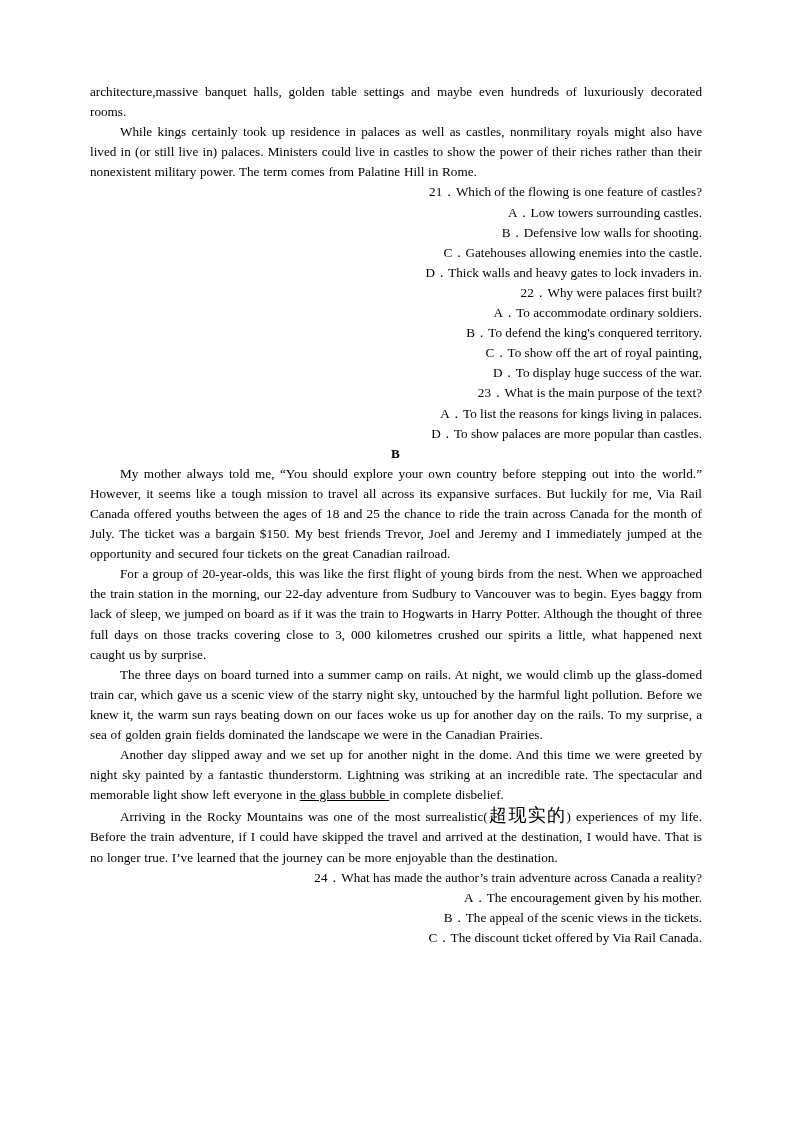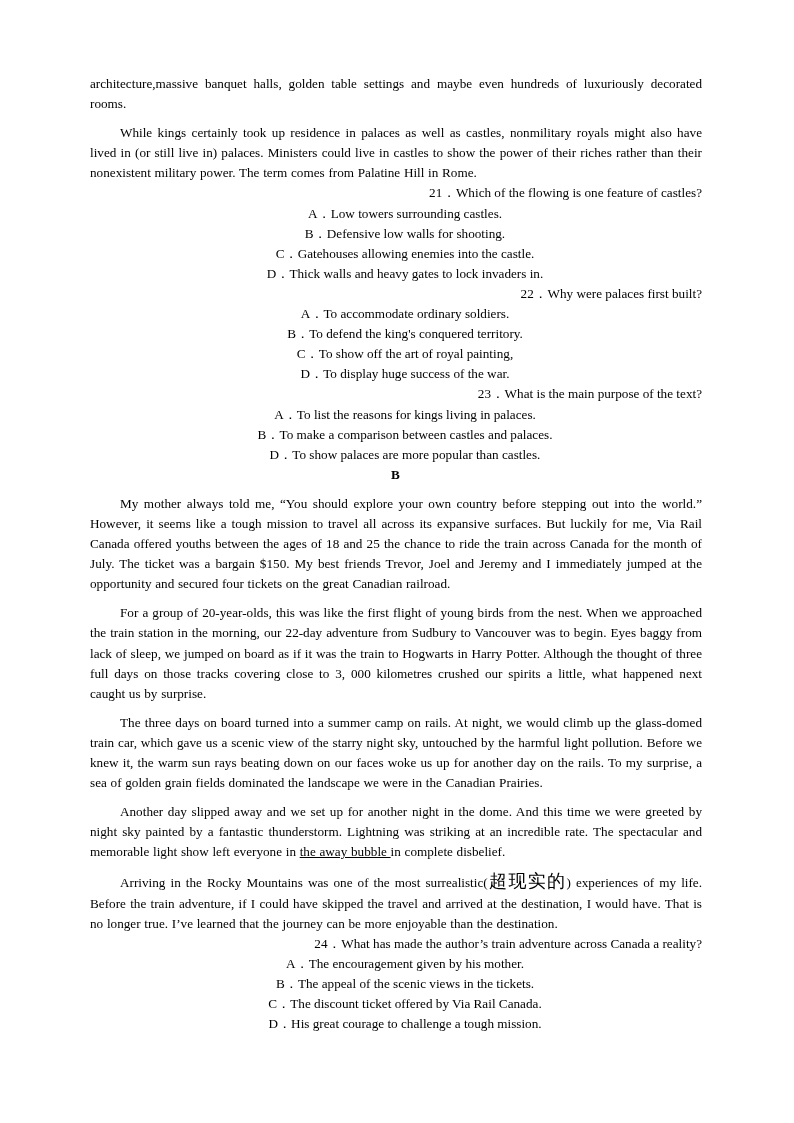--- a/index.html
+++ b/index.html
@@ -11,35 +11,34 @@
     width: 794px;
     height: 1123px;
     position: relative;
     font-family: "Liberation Serif", "DejaVu Serif", serif;
     color: #000000;
     overflow: hidden;
   }
   .page {
     position: absolute;
     left: 90px;
-    top: 74px;
+    top: 82px;
     width: 612px;
   }
   
   .para {
     font-size: 13.2px;
     line-height: 20.1px;
     text-align: justify;
     text-justify: inter-word;
     margin: 0;
     word-spacing: 0.4px;
   }
   .para.indent {
     text-indent: 30px;
-    margin-top: 9px;
   }
   .para.noindent {
     text-indent: 0;
   }
   
   .question {
     font-size: 13.2px;
     line-height: 20.1px;
     margin: 0;
     text-align: right;
@@ -47,21 +46,21 @@
   }
   .qnum {
     display: inline-block;
     letter-spacing: 0.2px;
   }
   .option {
     font-size: 13.2px;
     line-height: 20.1px;
     margin: 0;
     padding-left: 18px;
-    text-align: center;
+    text-align: right;
     white-space: nowrap;
   }
   .olabel {
     display: inline-block;
   }
   .otext {
     display: inline;
   }
   
   .section-head {
@@ -121,51 +120,45 @@
     <span class="olabel">D．</span><span class="otext">To display huge success of the war.</span>
   </p>
 
   <p class="question">
     <span class="qnum">23．</span><span>What is the main purpose of the text?</span>
   </p>
   <p class="option">
     <span class="olabel">A．</span><span class="otext">To list the reasons for kings living in palaces.</span>
   </p>
   <p class="option">
-    <span class="olabel">B．</span><span class="otext">To make a comparison between castles and palaces.</span>
-  </p>
-  <p class="option">
     <span class="olabel">D．</span><span class="otext">To show palaces are more popular than castles.</span>
   </p>
 
   <p class="section-head">B</p>
 
   <p class="para indent">My mother always told me, “You should explore your own country before stepping out into the world.” However, it seems like a tough mission to travel all across its expansive surfaces. But luckily for me, Via Rail Canada offered youths between the ages of 18 and 25 the chance to ride the train across Canada for the month of July. The ticket was a bargain $150. My best friends Trevor, Joel and Jeremy and I immediately jumped at the opportunity and secured four tickets on the great Canadian railroad.</p>
 
   <p class="para indent">For a group of 20-year-olds, this was like the first flight of young birds from the nest. When we approached the train station in the morning, our 22-day adventure from Sudbury to Vancouver was to begin. Eyes baggy from lack of sleep, we jumped on board as if it was the train to Hogwarts in Harry Potter. Although the thought of three full days on those tracks covering close to 3, 000 kilometres crushed our spirits a little, what happened next caught us by surprise.</p>
 
   <p class="para indent">The three days on board turned into a summer camp on rails. At night, we would climb up the glass-domed train car, which gave us a scenic view of the starry night sky, untouched by the harmful light pollution. Before we knew it, the warm sun rays beating down on our faces woke us up for another day on the rails. To my surprise, a sea of golden grain fields dominated the landscape we were in the Canadian Prairies.</p>
 
   <p class="para indent">
-    <span>Another day slipped away and we set up for another night in the dome. And this time we were greeted by night sky painted by a fantastic thunderstorm. Lightning was striking at an incredible rate. The spectacular and memorable light show left everyone in </span><span class="underlined">the away bubble </span><span>in complete disbelief.</span>
+    <span>Another day slipped away and we set up for another night in the dome. And this time we were greeted by night sky painted by a fantastic thunderstorm. Lightning was striking at an incredible rate. The spectacular and memorable light show left everyone in </span><span class="underlined">the glass bubble </span><span>in complete disbelief.</span>
   </p>
 
   <p class="para indent">
     <span>Arriving in the Rocky Mountains was one of the most surrealistic(</span><span class="cn">超现实的</span><span>) experiences of my life. Before the train adventure, if I could have skipped the travel and arrived at the destination, I would have. That is no longer true. I’ve learned that the journey can be more enjoyable than the destination.</span>
   </p>
 
   <p class="question">
     <span class="qnum">24．</span><span>What has made the author’s train adventure across Canada a reality?</span>
   </p>
   <p class="option">
     <span class="olabel">A．</span><span class="otext">The encouragement given by his mother.</span>
   </p>
   <p class="option">
     <span class="olabel">B．</span><span class="otext">The appeal of the scenic views in the tickets.</span>
   </p>
   <p class="option">
     <span class="olabel">C．</span><span class="otext">The discount ticket offered by Via Rail Canada.</span>
   </p>
-  <p class="option">
-    <span class="olabel">D．</span><span class="otext">His great courage to challenge a tough mission.</span>
-  </p>
 
 </div>
 
 </body></html>

